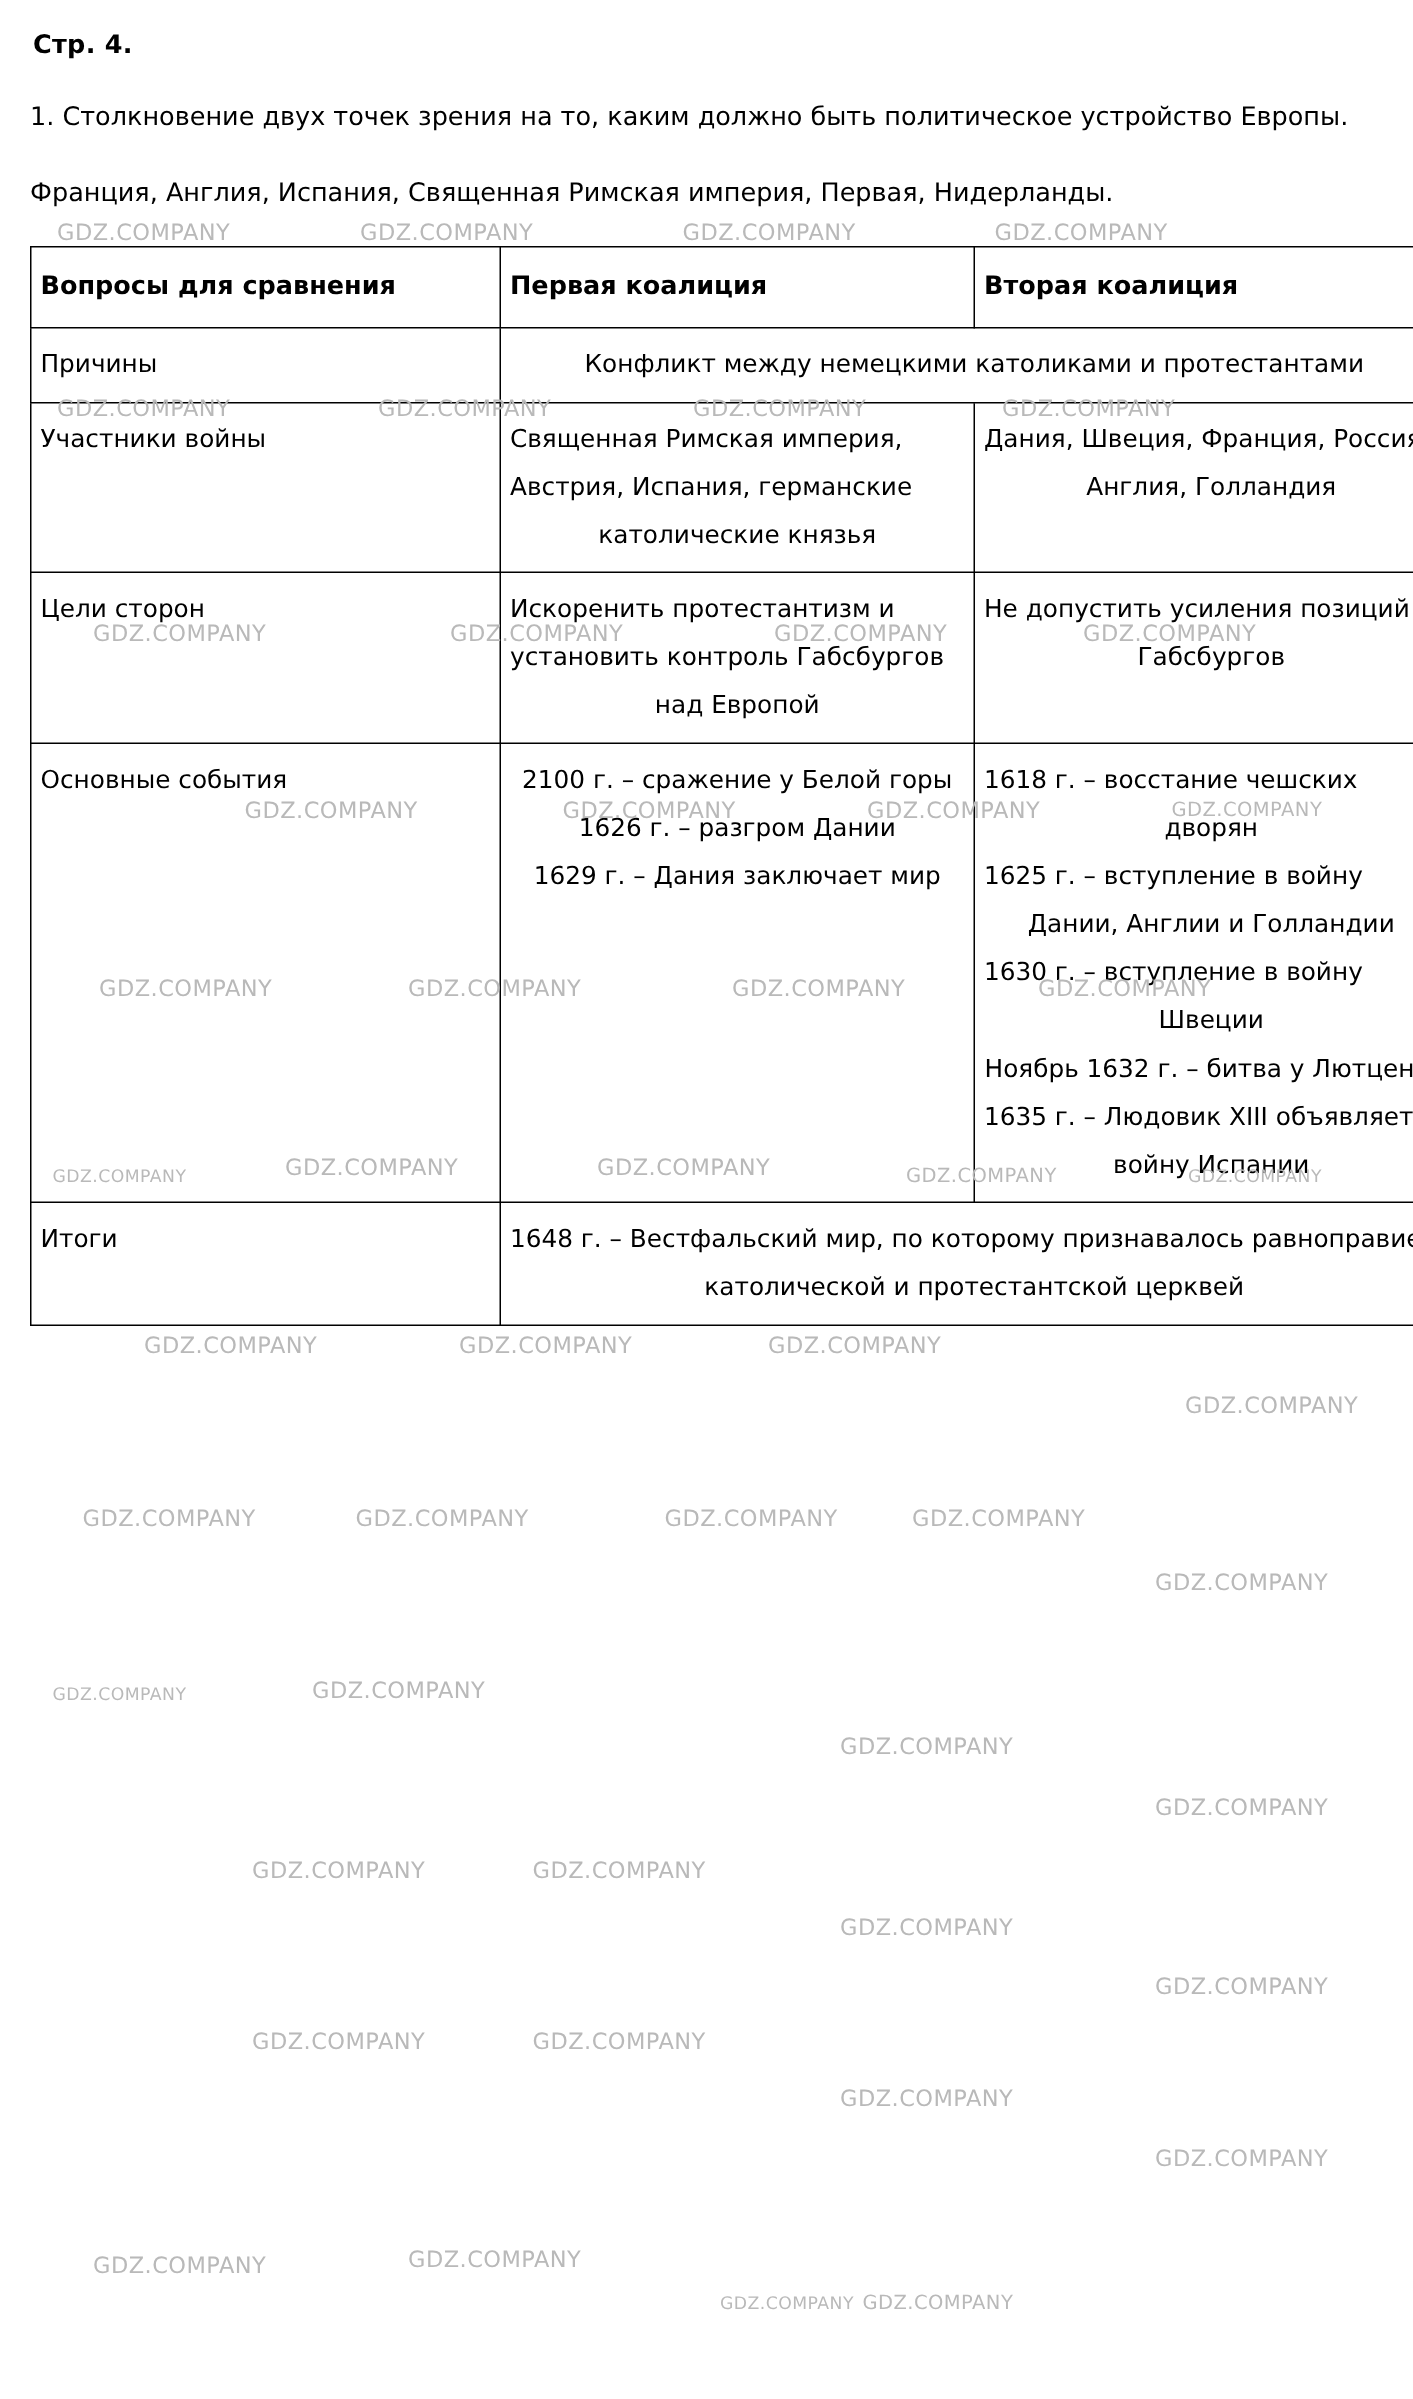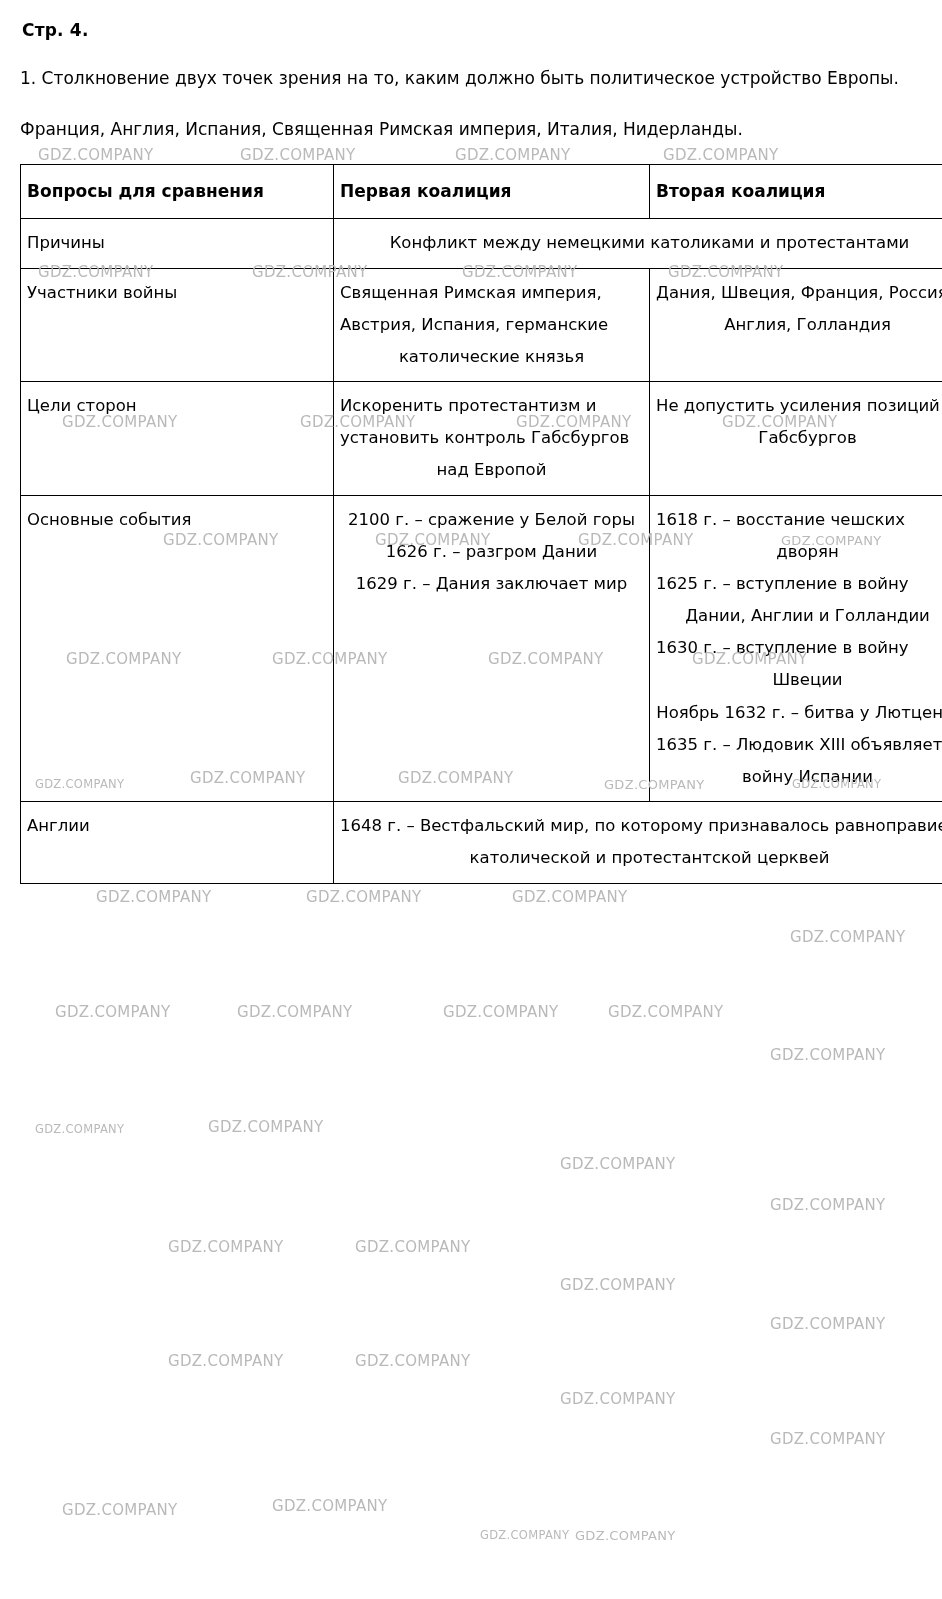--- a/index.html
+++ b/index.html
@@ -96,21 +96,21 @@
 </head>
 <body>
 
 <div class="page">
 
   <div class="pagenum">Стр. 4.</div>
 
 
 
   <div class="para">1. Столкновение двух точек зрения на то, каким должно быть политическое устройство Европы.</div>
-  <div class="para">Франция, Англия, Испания, Священная Римская империя, Италия, Нидерланды.</div>
+  <div class="para">Франция, Англия, Испания, Священная Римская империя, Первая, Нидерланды.</div>
 
 
   <table class="cmp">
     <thead>
       <tr>
         <th class="col1">Вопросы для сравнения</th>
         <th class="col2">Первая коалиция</th>
         <th class="col3">Вторая коалиция</th>
       </tr>
     </thead>
@@ -134,21 +134,21 @@
         <td class="col2 cell-justify" style="white-space:pre-line;">2100 г. – сражение у Белой горы
 1626 г. – разгром Дании
 1629 г. – Дания заключает мир</td>
         <td class="col3 cell-justify" style="white-space:pre-line;">1618 г. – восстание чешских дворян
 1625 г. – вступление в войну Дании, Англии и Голландии
 1630 г. – вступление в войну Швеции
 Ноябрь 1632 г. – битва у Лютцена;
 1635 г. – Людовик XIII объявляет войну Испании</td>
       </tr>
       <tr>
-        <td class="col1 row-label">Англии</td>
+        <td class="col1 row-label">Итоги</td>
         <td class="cell-justify" colspan="2">1648 г. – Вестфальский мир, по которому признавалось равноправие католической и протестантской церквей</td>
       </tr>
     </tbody>
   </table>
 
 </div>
 
 <div id="watermark-layer">
     <div class="wm" style="left: 38px; top: 146px;">GDZ.COMPANY</div>
     <div class="wm" style="left: 240px; top: 146px;">GDZ.COMPANY</div>

